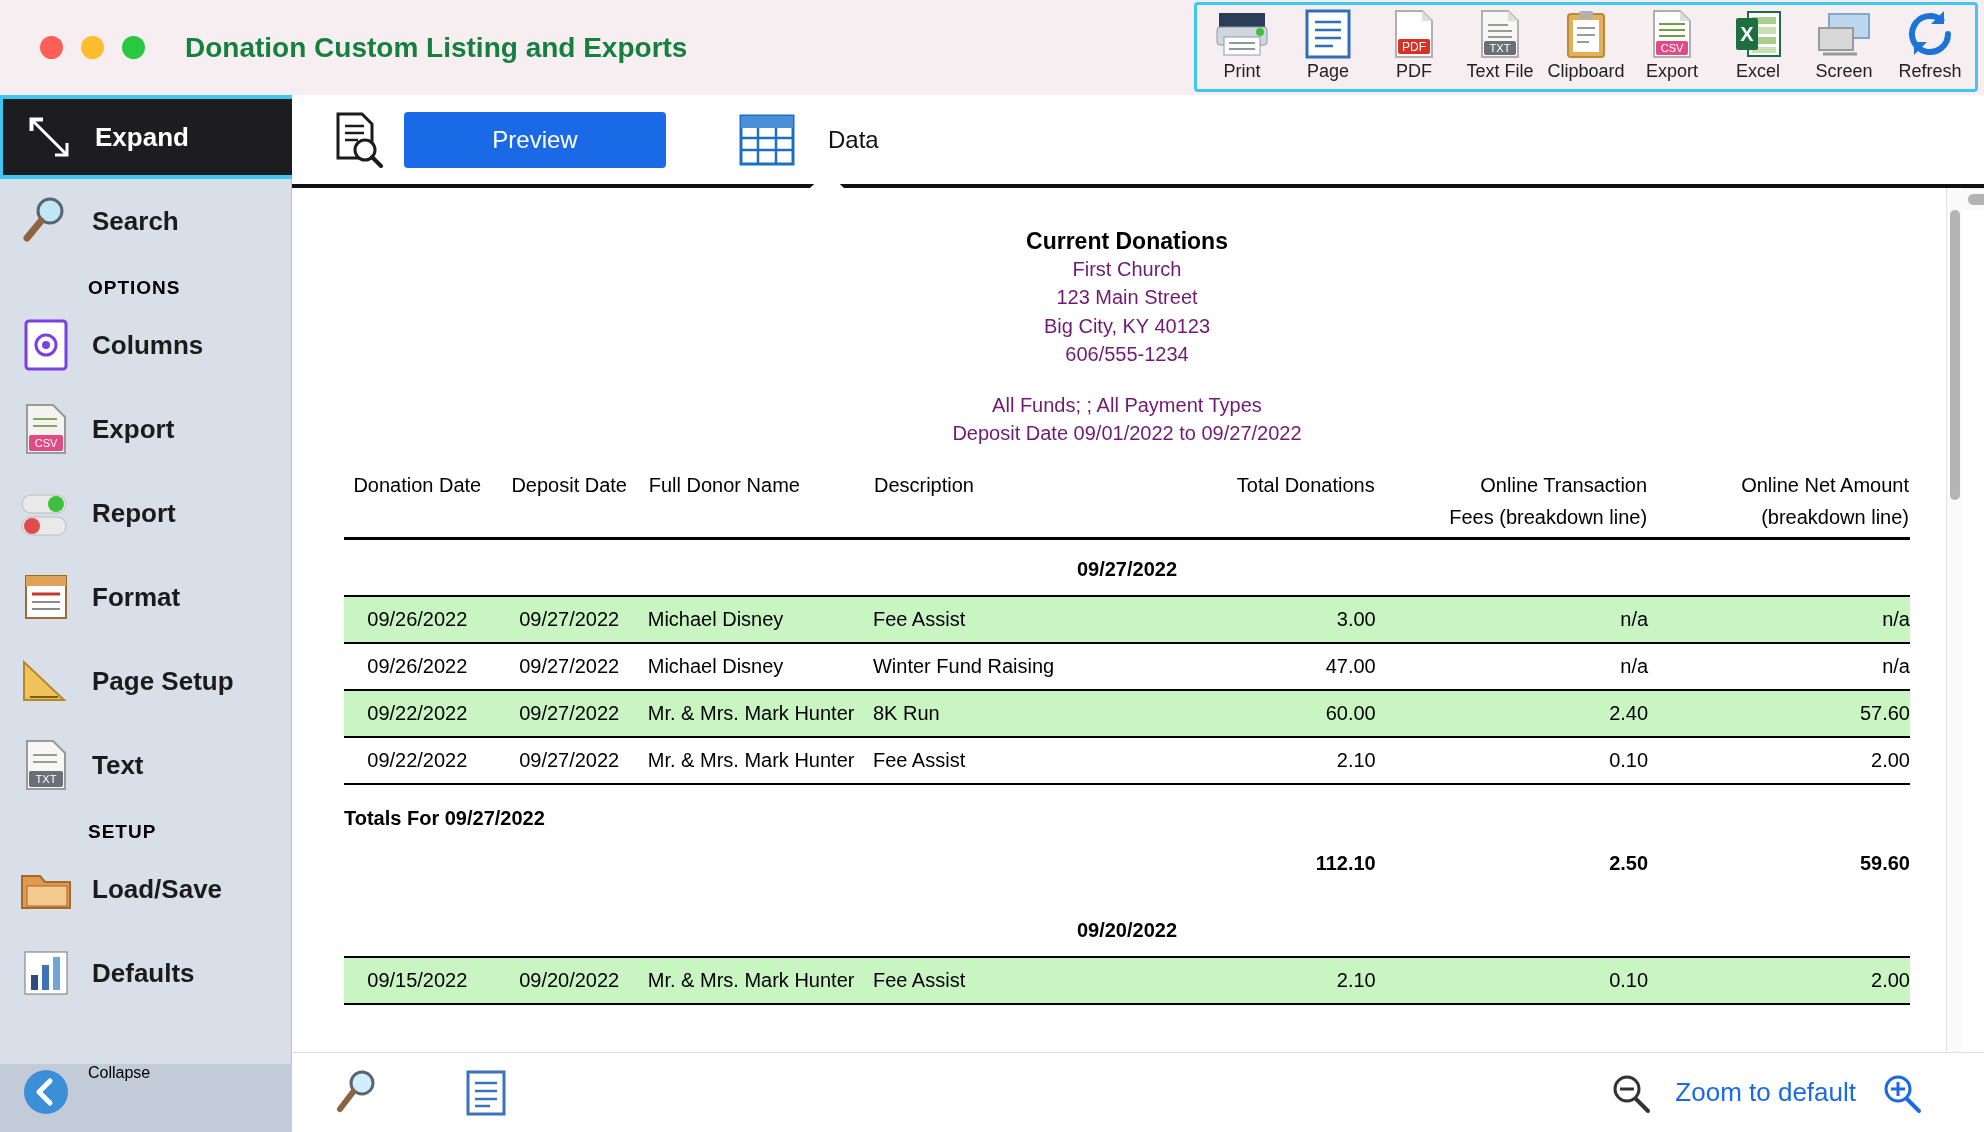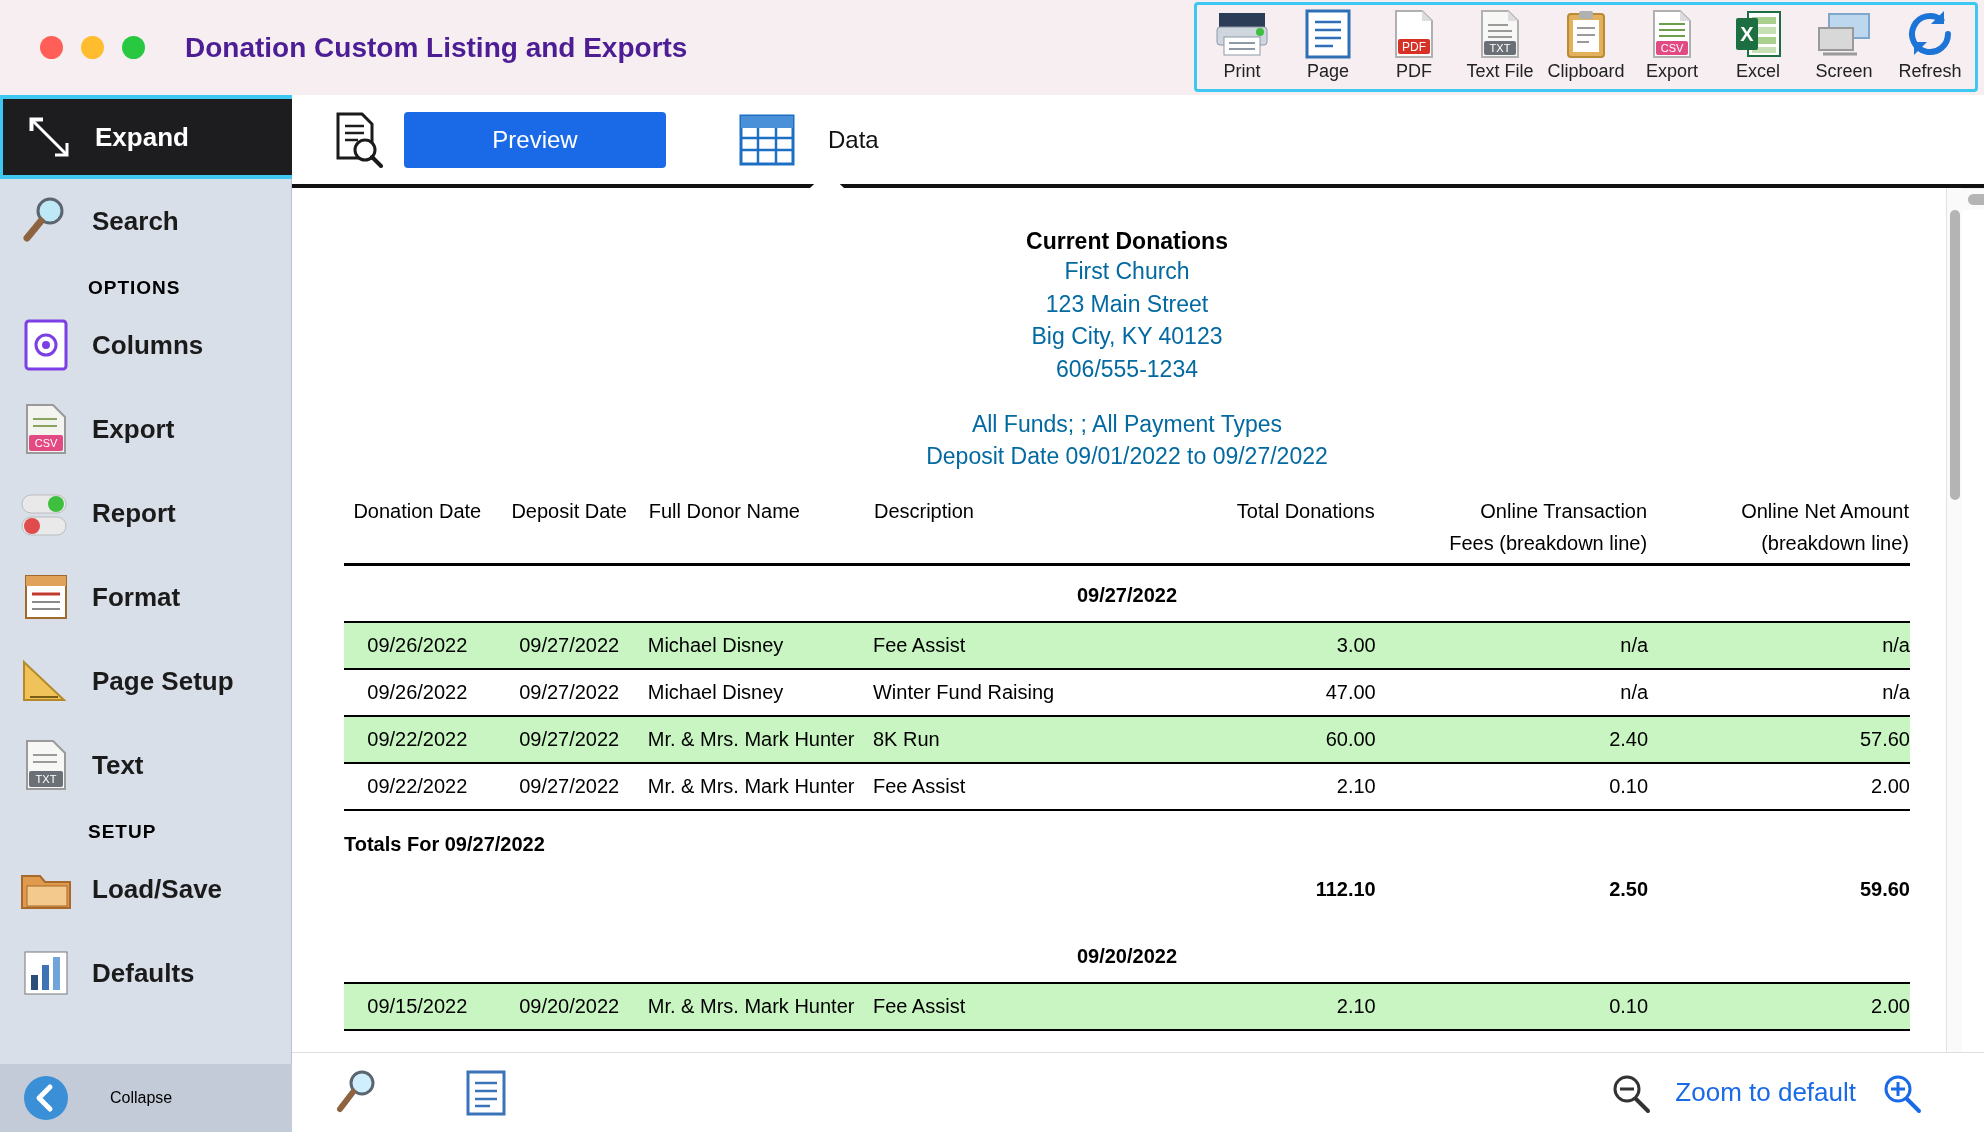--- a/index.html
+++ b/index.html
@@ -27,21 +27,21 @@
   .traffic {
     display: flex; align-items: center; gap: 18px;
     padding-left: 40px;
   }
   .dot { width: 23px; height: 23px; border-radius: 50%; }
   .dot.red { background: #ff5f57; }
   .dot.yellow { background: #febc2e; }
   .dot.green { background: #28c840; }
   .app-title {
     margin-left: 40px;
-    font-size: 28px; font-weight: bold; color: #4c1d95;
+    font-size: 28px; font-weight: bold; color: #15803d;
     white-space: nowrap;
   }
 
   
   .toolbar {
     position: absolute;
     right: 6px; top: 2px;
     height: 90px;
     display: flex; align-items: flex-start;
     border: 3px solid #3ec7f0;
@@ -87,21 +87,21 @@
   .expand-row .txt { color: #ffffff; }
   .side-section {
     font-size: 19px; font-weight: bold; color: #000000;
     letter-spacing: 1px;
     padding: 14px 0 4px 88px;
   }
   .collapse-row {
     position: absolute; bottom: 0; left: 0; width: 292px;
     height: 68px;
     background: #c3cbd8;
-    display: flex; align-items: center; gap: 36px; padding-left: 18px;
+    display: flex; align-items: flex-start; gap: 14px; padding-left: 18px;
   }
 
   
   .main { flex: 1; display: flex; flex-direction: column; min-width: 0; background: #fff; }
   .tabbar {
     height: 93px; flex: 0 0 93px;
     background: #fff;
     display: flex; align-items: center; gap: 0;
     padding-left: 36px;
     border-bottom: 4px solid #111;
@@ -137,21 +137,21 @@
     display: flex; 
   }
   .report {
     flex: 1;
     padding: 40px 52px 0 52px;
     overflow: hidden;
     position: relative;
   }
   .rpt-head { text-align: center; }
   .rpt-title { font-size: 23px; font-weight: bold; color: #000; }
-  .rpt-line { font-size: 23px; color: #0369a1; line-height: 1.42; }
+  .rpt-line { font-size: 20px; color: #701a75; line-height: 1.42; }
   .rpt-gap { height: 22px; }
 
   table.rpt { width: 100%; border-collapse: collapse; margin-top: 26px; table-layout: fixed; }
   table.rpt th {
     font-size: 20px; font-weight: normal; color: #000;
     padding-bottom: 8px; vertical-align: top;
   }
   table.rpt th.l { text-align: left; }
   table.rpt th.r { text-align: right; }
   table.rpt th.c { text-align: center; }

